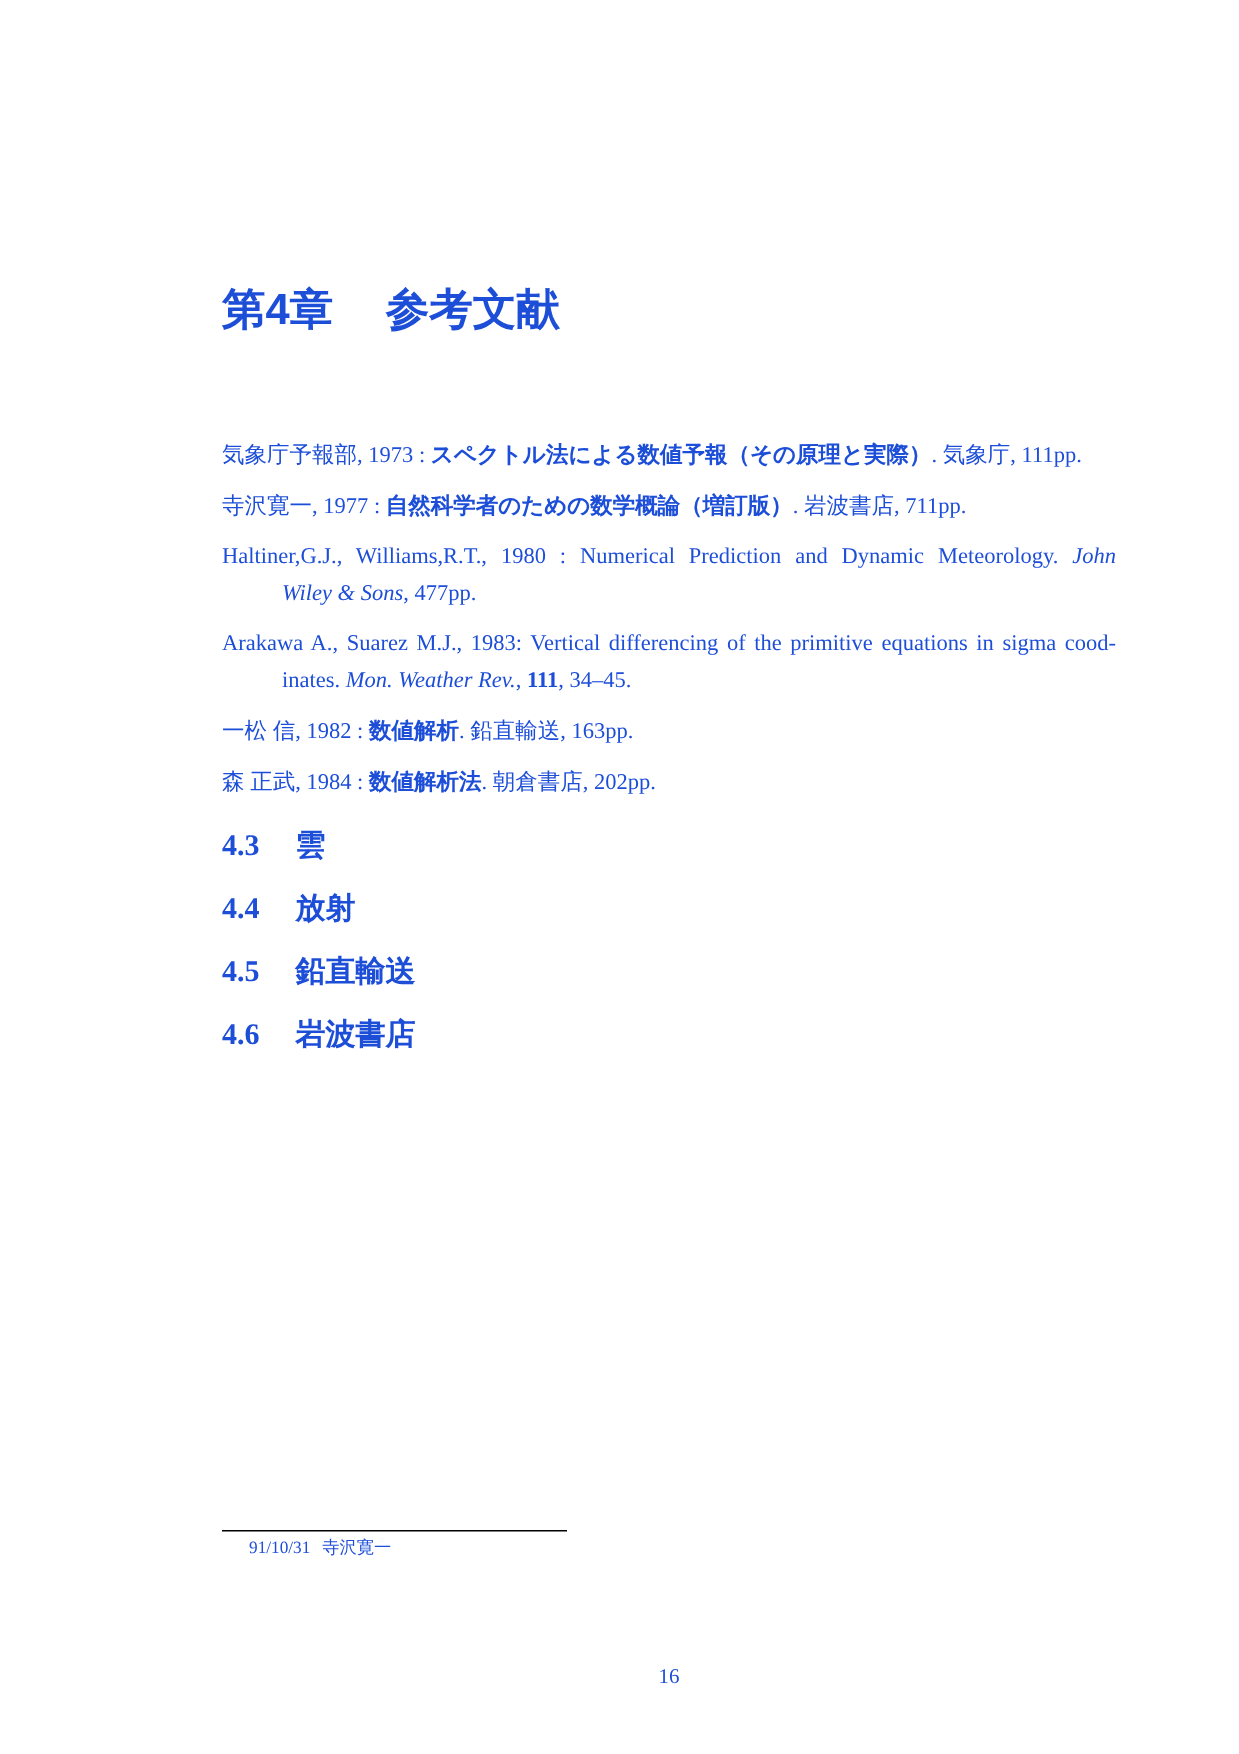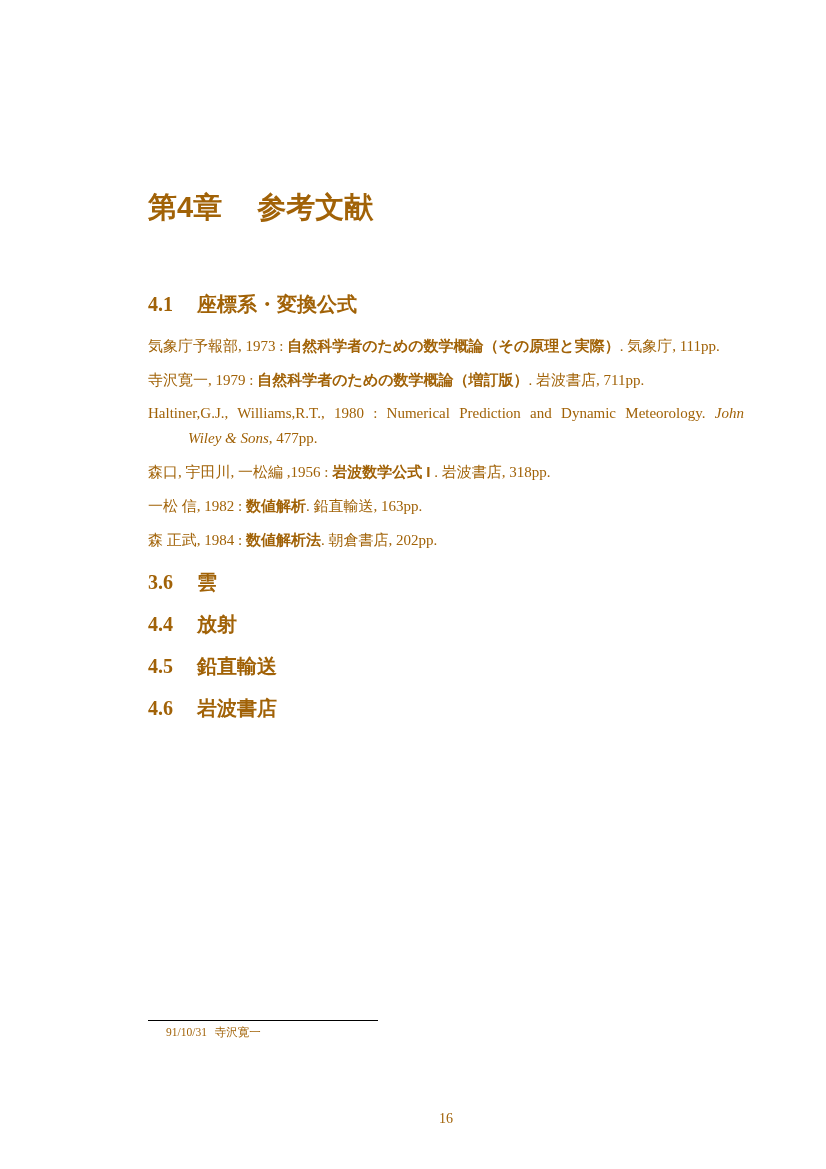--- a/index.html
+++ b/index.html
@@ -2,21 +2,21 @@
 <html><head>
 <meta charset="utf-8">
 <style>
   * { box-sizing: border-box; }
   html, body { margin: 0; padding: 0; background: #ffffff; }
   .page {
     position: relative;
     width: 826px;
     height: 1169px;
     background: #ffffff;
-    color: #a16207;
+    color: #1d4ed8;
     font-family: "Liberation Serif", "DejaVu Serif", serif;
     overflow: hidden;
   }
   .content {
     position: absolute;
     left: 148px;
     top: 188px;
     width: 596px;
   }
   h1.chapter {
@@ -89,41 +89,41 @@
 </head>
 <body>
 
 <div class="page">
   <div class="content">
     <h1 class="chapter">
       <span class="chapter-num">第4章</span>
       <span class="chapter-title">参考文献</span>
     </h1>
     <div id="doc-body">
-        <div class="section-heading first"><span class="sec-num">4.1</span><span class="sec-title">座標系・変換公式</span></div>
         <div class="ref">
-          <div class="ref-line"><span class="run-normal">気象庁予報部, 1973 : </span><span class="run-title">自然科学者のための数学概論（その原理と実際）</span><span class="run-normal">. 気象庁, 111pp.</span></div>
+          <div class="ref-line"><span class="run-normal">気象庁予報部, 1973 : </span><span class="run-title">スペクトル法による数値予報（その原理と実際）</span><span class="run-normal">. 気象庁, 111pp.</span></div>
         </div>
         <div class="ref">
-          <div class="ref-line"><span class="run-normal">寺沢寛一, 1979 : </span><span class="run-title">自然科学者のための数学概論（増訂版）</span><span class="run-normal">. 岩波書店, 711pp.</span></div>
+          <div class="ref-line"><span class="run-normal">寺沢寛一, 1977 : </span><span class="run-title">自然科学者のための数学概論（増訂版）</span><span class="run-normal">. 岩波書店, 711pp.</span></div>
         </div>
         <div class="ref justify">
           <div class="ref-line"><span class="run-normal">Haltiner,G.J., Williams,R.T., 1980 : Numerical Prediction and Dynamic Meteorology. </span><span class="run-italic">John</span></div>
           <div class="ref-line"><span class="run-italic">Wiley &amp; Sons</span><span class="run-normal">, 477pp.</span></div>
         </div>
-        <div class="ref">
-          <div class="ref-line"><span class="run-normal">森口, 宇田川, 一松編 ,1956 : </span><span class="run-title">岩波数学公式 I</span><span class="run-normal"> . 岩波書店, 318pp.</span></div>
+        <div class="ref justify">
+          <div class="ref-line"><span class="run-normal">Arakawa A., Suarez M.J., 1983: Vertical differencing of the primitive equations in sigma cood-</span></div>
+          <div class="ref-line"><span class="run-normal">inates. </span><span class="run-italic">Mon. Weather Rev.</span><span class="run-normal">, </span><span class="run-bold">111</span><span class="run-normal">, 34–45.</span></div>
         </div>
         <div class="ref">
           <div class="ref-line"><span class="run-normal">一松 信, 1982 : </span><span class="run-title">数値解析</span><span class="run-normal">. 鉛直輸送, 163pp.</span></div>
         </div>
         <div class="ref">
           <div class="ref-line"><span class="run-normal">森 正武, 1984 : </span><span class="run-title">数値解析法</span><span class="run-normal">. 朝倉書店, 202pp.</span></div>
         </div>
-        <div class="section-heading"><span class="sec-num">3.6</span><span class="sec-title">雲</span></div>
+        <div class="section-heading"><span class="sec-num">4.3</span><span class="sec-title">雲</span></div>
         <div class="section-heading"><span class="sec-num">4.4</span><span class="sec-title">放射</span></div>
         <div class="section-heading"><span class="sec-num">4.5</span><span class="sec-title">鉛直輸送</span></div>
         <div class="section-heading"><span class="sec-num">4.6</span><span class="sec-title">岩波書店</span></div>
       </div>
   </div>
 
   <div class="footer">
     <div class="footer-rule"></div>
     <div class="footer-text">
       <span>91/10/31</span>

